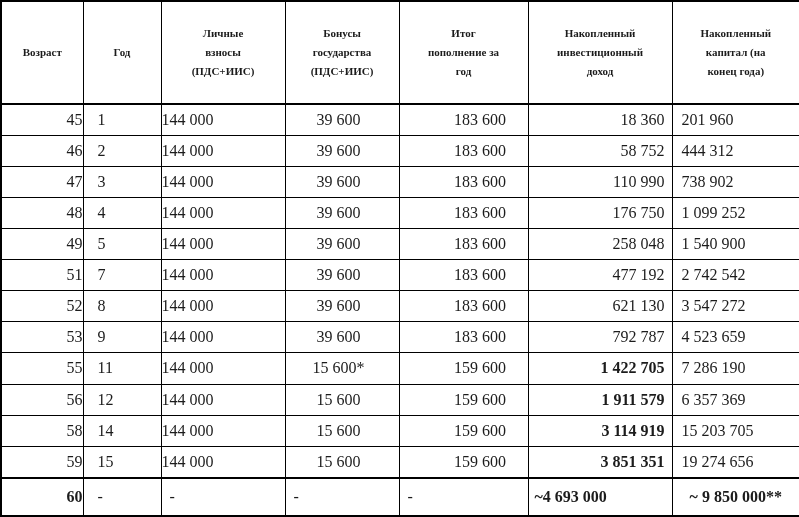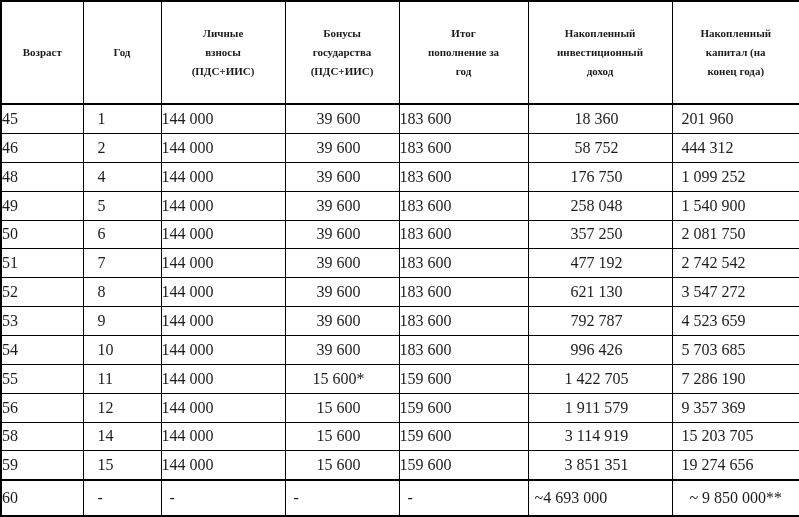--- a/index.html
+++ b/index.html
@@ -35,28 +35,28 @@
     white-space: pre-line;
     height: 101px;
   }
   tbody td {
     font-size: 16px;
     height: 25px;
     vertical-align: middle;
     white-space: nowrap;
   }
   
-  .col-age      { text-align: left; }
+  .col-age      { text-align: right; }
   .col-year     { text-align: left;  padding-left: 14px; }
   .col-personal { padding-right: 7px; }
   .col-bonus    { text-align: center; padding-right: 7px; }
-  .col-total    { text-align: left; padding-right: 7px; }
-  .col-income   { text-align: center; padding-right: 7px; }
+  .col-total    { text-align: center; padding-right: 7px; padding-left: 40px; }
+  .col-income   { text-align: right; padding-right: 7px; }
   .col-capital  { text-align: left;  padding-left: 9px; }
-  .bold { font-weight: normal; }
+  .bold { font-weight: bold; }
   
   tr.total-row td {
     border-top: 2px solid #000000;
     height: 30px;
   }
   tr.total-row .col-personal,
   tr.total-row .col-bonus,
   tr.total-row .col-total {
     text-align: left; padding-left: 8px; padding-right: 0;
   }
@@ -114,47 +114,47 @@
       <tr>
         <td class="col-age">46</td>
         <td class="col-year">2</td>
         <td class="col-personal">144 000</td>
         <td class="col-bonus">39 600</td>
         <td class="col-total">183 600</td>
         <td class="col-income">58 752</td>
         <td class="col-capital">444 312</td>
       </tr>
       <tr>
+        <td class="col-age">47</td>
+        <td class="col-year">3</td>
+        <td class="col-personal">144 000</td>
+        <td class="col-bonus">39 600</td>
+        <td class="col-total">183 600</td>
+        <td class="col-income">110 990</td>
+        <td class="col-capital">738 902</td>
+      </tr>
+      <tr>
         <td class="col-age">48</td>
         <td class="col-year">4</td>
         <td class="col-personal">144 000</td>
         <td class="col-bonus">39 600</td>
         <td class="col-total">183 600</td>
         <td class="col-income">176 750</td>
         <td class="col-capital">1 099 252</td>
       </tr>
       <tr>
         <td class="col-age">49</td>
         <td class="col-year">5</td>
         <td class="col-personal">144 000</td>
         <td class="col-bonus">39 600</td>
         <td class="col-total">183 600</td>
         <td class="col-income">258 048</td>
         <td class="col-capital">1 540 900</td>
       </tr>
       <tr>
-        <td class="col-age">50</td>
-        <td class="col-year">6</td>
-        <td class="col-personal">144 000</td>
-        <td class="col-bonus">39 600</td>
-        <td class="col-total">183 600</td>
-        <td class="col-income">357 250</td>
-        <td class="col-capital">2 081 750</td>
-      </tr>
-      <tr>
         <td class="col-age">51</td>
         <td class="col-year">7</td>
         <td class="col-personal">144 000</td>
         <td class="col-bonus">39 600</td>
         <td class="col-total">183 600</td>
         <td class="col-income">477 192</td>
         <td class="col-capital">2 742 542</td>
       </tr>
       <tr>
         <td class="col-age">52</td>
@@ -168,45 +168,36 @@
       <tr>
         <td class="col-age">53</td>
         <td class="col-year">9</td>
         <td class="col-personal">144 000</td>
         <td class="col-bonus">39 600</td>
         <td class="col-total">183 600</td>
         <td class="col-income">792 787</td>
         <td class="col-capital">4 523 659</td>
       </tr>
       <tr>
-        <td class="col-age">54</td>
-        <td class="col-year">10</td>
-        <td class="col-personal">144 000</td>
-        <td class="col-bonus">39 600</td>
-        <td class="col-total">183 600</td>
-        <td class="col-income">996 426</td>
-        <td class="col-capital">5 703 685</td>
-      </tr>
-      <tr>
         <td class="col-age">55</td>
         <td class="col-year">11</td>
         <td class="col-personal">144 000</td>
         <td class="col-bonus">15 600*</td>
         <td class="col-total">159 600</td>
         <td class="col-income bold">1 422 705</td>
         <td class="col-capital">7 286 190</td>
       </tr>
       <tr>
         <td class="col-age">56</td>
         <td class="col-year">12</td>
         <td class="col-personal">144 000</td>
         <td class="col-bonus">15 600</td>
         <td class="col-total">159 600</td>
         <td class="col-income bold">1 911 579</td>
-        <td class="col-capital">9 357 369</td>
+        <td class="col-capital">6 357 369</td>
       </tr>
       <tr>
         <td class="col-age">58</td>
         <td class="col-year">14</td>
         <td class="col-personal">144 000</td>
         <td class="col-bonus">15 600</td>
         <td class="col-total">159 600</td>
         <td class="col-income bold">3 114 919</td>
         <td class="col-capital">15 203 705</td>
       </tr>

